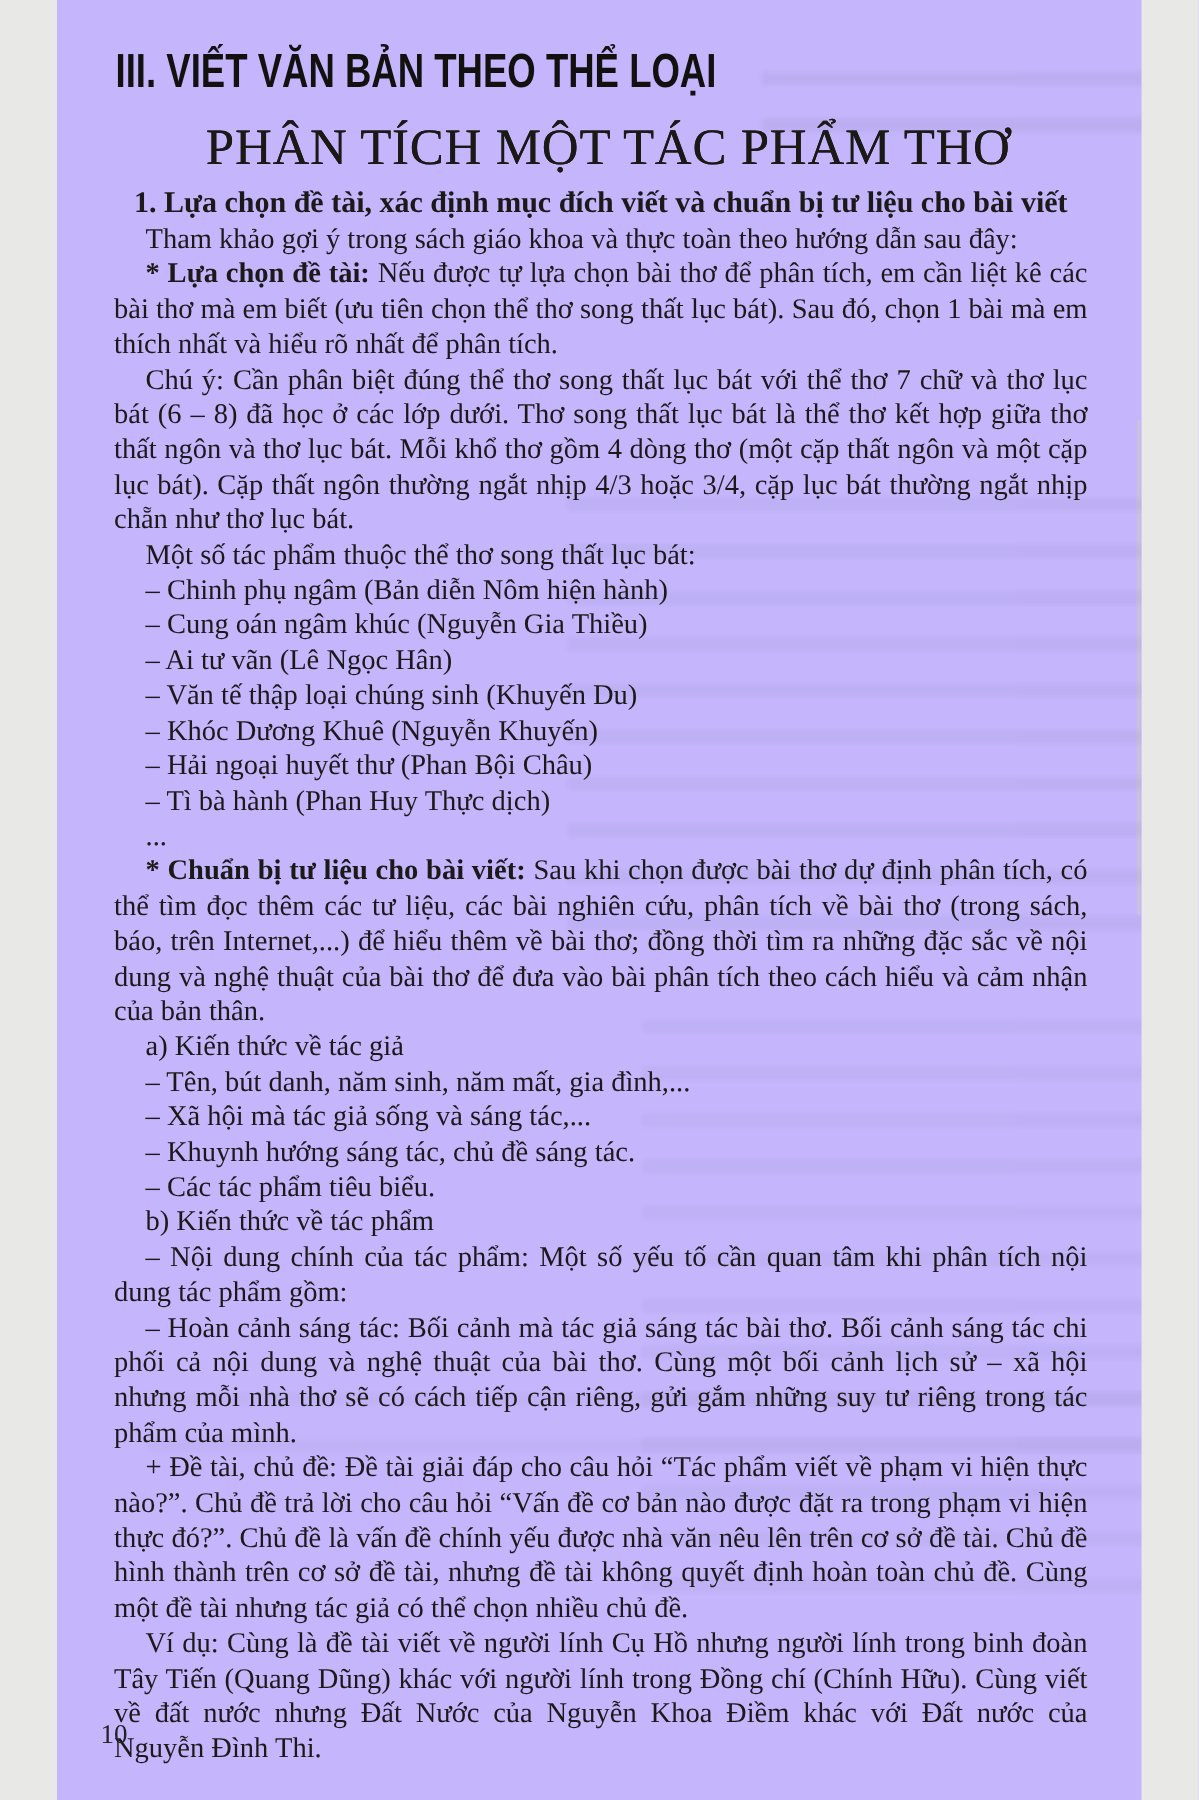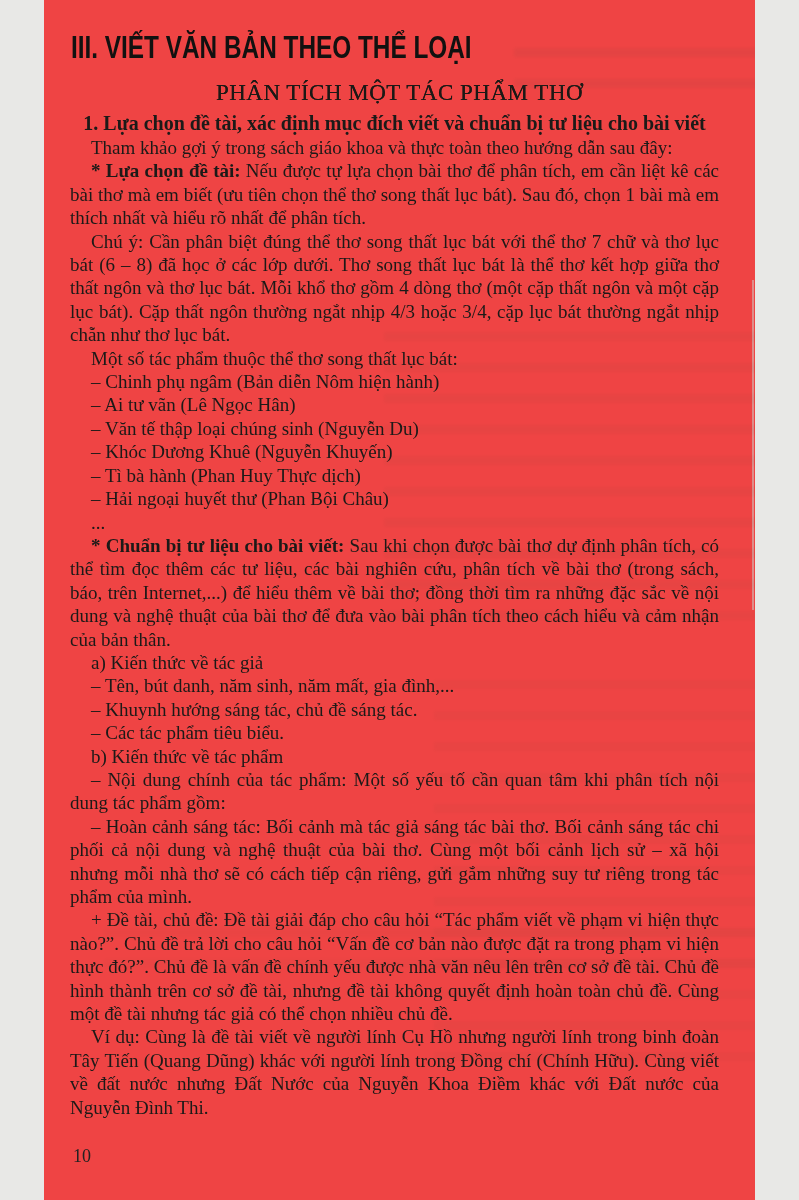--- a/index.html
+++ b/index.html
@@ -1,41 +1,42 @@
 <!DOCTYPE html>
 <html lang="vi"><head>
 <meta charset="utf-8">
 <style>
   html,body{margin:0;padding:0;background:#e8e8e6;}
   .page{
     position:relative;
     width:711px;height:1200px;
     margin:0 auto;
-    background:#ef4444;
+    background:#c4b5fd;
     overflow:hidden;
     color:#1c1a18;
     font-family:"Liberation Serif","DejaVu Serif",serif;
+    padding-left:12px;
   }
   
   .section-heading{
     display:inline-block;
     margin:34px 0 0 27px;
     font-family:"Liberation Sans","DejaVu Sans",sans-serif;
     font-weight:bold;
     font-size:28px;
     letter-spacing:0px;
     color:#121110;
     transform:scale(.87,1.14);
     transform-origin:left bottom;
     white-space:nowrap;
   }
   .doc-title{
     margin:14px 0 4px 0;
     text-align:center;
-    font-size:23px;
+    font-size:34px;
     font-weight:normal;
     letter-spacing:.5px;
     color:#1b1916;
     text-shadow:0 0 .4px #1b1916;
   }
   
   .doc-body{
     position:relative;
     margin:0 36px 0 26px;  
     z-index:2;
@@ -100,29 +101,31 @@
 
   <h1 class="doc-title">PHÂN TÍCH MỘT TÁC PHẨM THƠ</h1>
 
   <div class="doc-body">
       <div class="para h2"><span class="b">1. Lựa chọn đề tài, xác định mục đích viết và chuẩn bị tư liệu cho bài viết</span></div>
       <div class="para indent"><span>Tham khảo gợi ý trong sách giáo khoa và thực toàn theo hướng dẫn sau đây:</span></div>
       <div class="para indent"><span class="b i">* Lựa chọn đề tài: </span><span>Nếu được tự lựa chọn bài thơ để phân tích, em cần liệt kê các bài thơ mà em biết (ưu tiên chọn thể thơ song thất lục bát). Sau đó, chọn 1 bài mà em thích nhất và hiểu rõ nhất để phân tích.</span></div>
       <div class="para indent"><span>Chú ý: Cần phân biệt đúng thể thơ song thất lục bát với thể thơ 7 chữ và thơ lục bát (6 – 8) đã học ở các lớp dưới. Thơ song thất lục bát là thể thơ kết hợp giữa thơ thất ngôn và thơ lục bát. Mỗi khổ thơ gồm 4 dòng thơ (một cặp thất ngôn và một cặp lục bát). Cặp thất ngôn thường ngắt nhịp 4/3 hoặc 3/4, cặp lục bát thường ngắt nhịp chẵn như thơ lục bát.</span></div>
       <div class="para indent"><span>Một số tác phẩm thuộc thể thơ song thất lục bát:</span></div>
       <div class="para indent"><span>– </span><span class="i">Chinh phụ ngâm</span><span> (Bản diễn Nôm hiện hành)</span></div>
+      <div class="para indent"><span>– </span><span class="i">Cung oán ngâm khúc</span><span> (Nguyễn Gia Thiều)</span></div>
       <div class="para indent"><span>– </span><span class="i">Ai tư vãn</span><span> (Lê Ngọc Hân)</span></div>
-      <div class="para indent"><span>– </span><span class="i">Văn tế thập loại chúng sinh</span><span> (Nguyễn Du)</span></div>
+      <div class="para indent"><span>– </span><span class="i">Văn tế thập loại chúng sinh</span><span> (Khuyến Du)</span></div>
       <div class="para indent"><span>– </span><span class="i">Khóc Dương Khuê</span><span> (Nguyễn Khuyến)</span></div>
+      <div class="para indent"><span>– </span><span class="i">Hải ngoại huyết thư</span><span> (Phan Bội Châu)</span></div>
       <div class="para indent"><span>– </span><span class="i">Tì bà hành</span><span> (Phan Huy Thực dịch)</span></div>
-      <div class="para indent"><span>– </span><span class="i">Hải ngoại huyết thư</span><span> (Phan Bội Châu)</span></div>
       <div class="para indent"><span>...</span></div>
       <div class="para indent"><span class="b i">* Chuẩn bị tư liệu cho bài viết: </span><span>Sau khi chọn được bài thơ dự định phân tích, có thể tìm đọc thêm các tư liệu, các bài nghiên cứu, phân tích về bài thơ (trong sách, báo, trên Internet,...) để hiểu thêm về bài thơ; đồng thời tìm ra những đặc sắc về nội dung và nghệ thuật của bài thơ để đưa vào bài phân tích theo cách hiểu và cảm nhận của bản thân.</span></div>
       <div class="para indent"><span class="i">a) Kiến thức về tác giả</span></div>
       <div class="para indent"><span>– Tên, bút danh, năm sinh, năm mất, gia đình,...</span></div>
+      <div class="para indent"><span>– Xã hội mà tác giả sống và sáng tác,...</span></div>
       <div class="para indent"><span>– Khuynh hướng sáng tác, chủ đề sáng tác.</span></div>
       <div class="para indent"><span>– Các tác phẩm tiêu biểu.</span></div>
       <div class="para indent"><span class="i">b) Kiến thức về tác phẩm</span></div>
       <div class="para indent"><span>– Nội dung chính của tác phẩm: Một số yếu tố cần quan tâm khi phân tích nội dung tác phẩm gồm:</span></div>
       <div class="para indent"><span>– Hoàn cảnh sáng tác: Bối cảnh mà tác giả sáng tác bài thơ. Bối cảnh sáng tác chi phối cả nội dung và nghệ thuật của bài thơ. Cùng một bối cảnh lịch sử – xã hội nhưng mỗi nhà thơ sẽ có cách tiếp cận riêng, gửi gắm những suy tư riêng trong tác phẩm của mình.</span></div>
       <div class="para indent"><span>+ </span><span class="i">Đề tài, chủ đề:</span><span> Đề tài giải đáp cho câu hỏi “Tác phẩm viết về phạm vi hiện thực nào?”. Chủ đề trả lời cho câu hỏi “Vấn đề cơ bản nào được đặt ra trong phạm vi hiện thực đó?”. Chủ đề là vấn đề chính yếu được nhà văn nêu lên trên cơ sở đề tài. Chủ đề hình thành trên cơ sở đề tài, nhưng đề tài không quyết định hoàn toàn chủ đề. Cùng một đề tài nhưng tác giả có thể chọn nhiều chủ đề.</span></div>
       <div class="para indent"><span>Ví dụ: Cùng là đề tài viết về người lính Cụ Hồ nhưng người lính trong binh đoàn </span><span class="i">Tây Tiến</span><span> (Quang Dũng) khác với người lính trong </span><span class="i">Đồng chí</span><span> (Chính Hữu). Cùng viết về đất nước nhưng </span><span class="i">Đất Nước</span><span> của Nguyễn Khoa Điềm khác với </span><span class="i">Đất nước</span><span> của Nguyễn Đình Thi.</span></div>
     </div>
 
   <div class="page-number">10</div>

